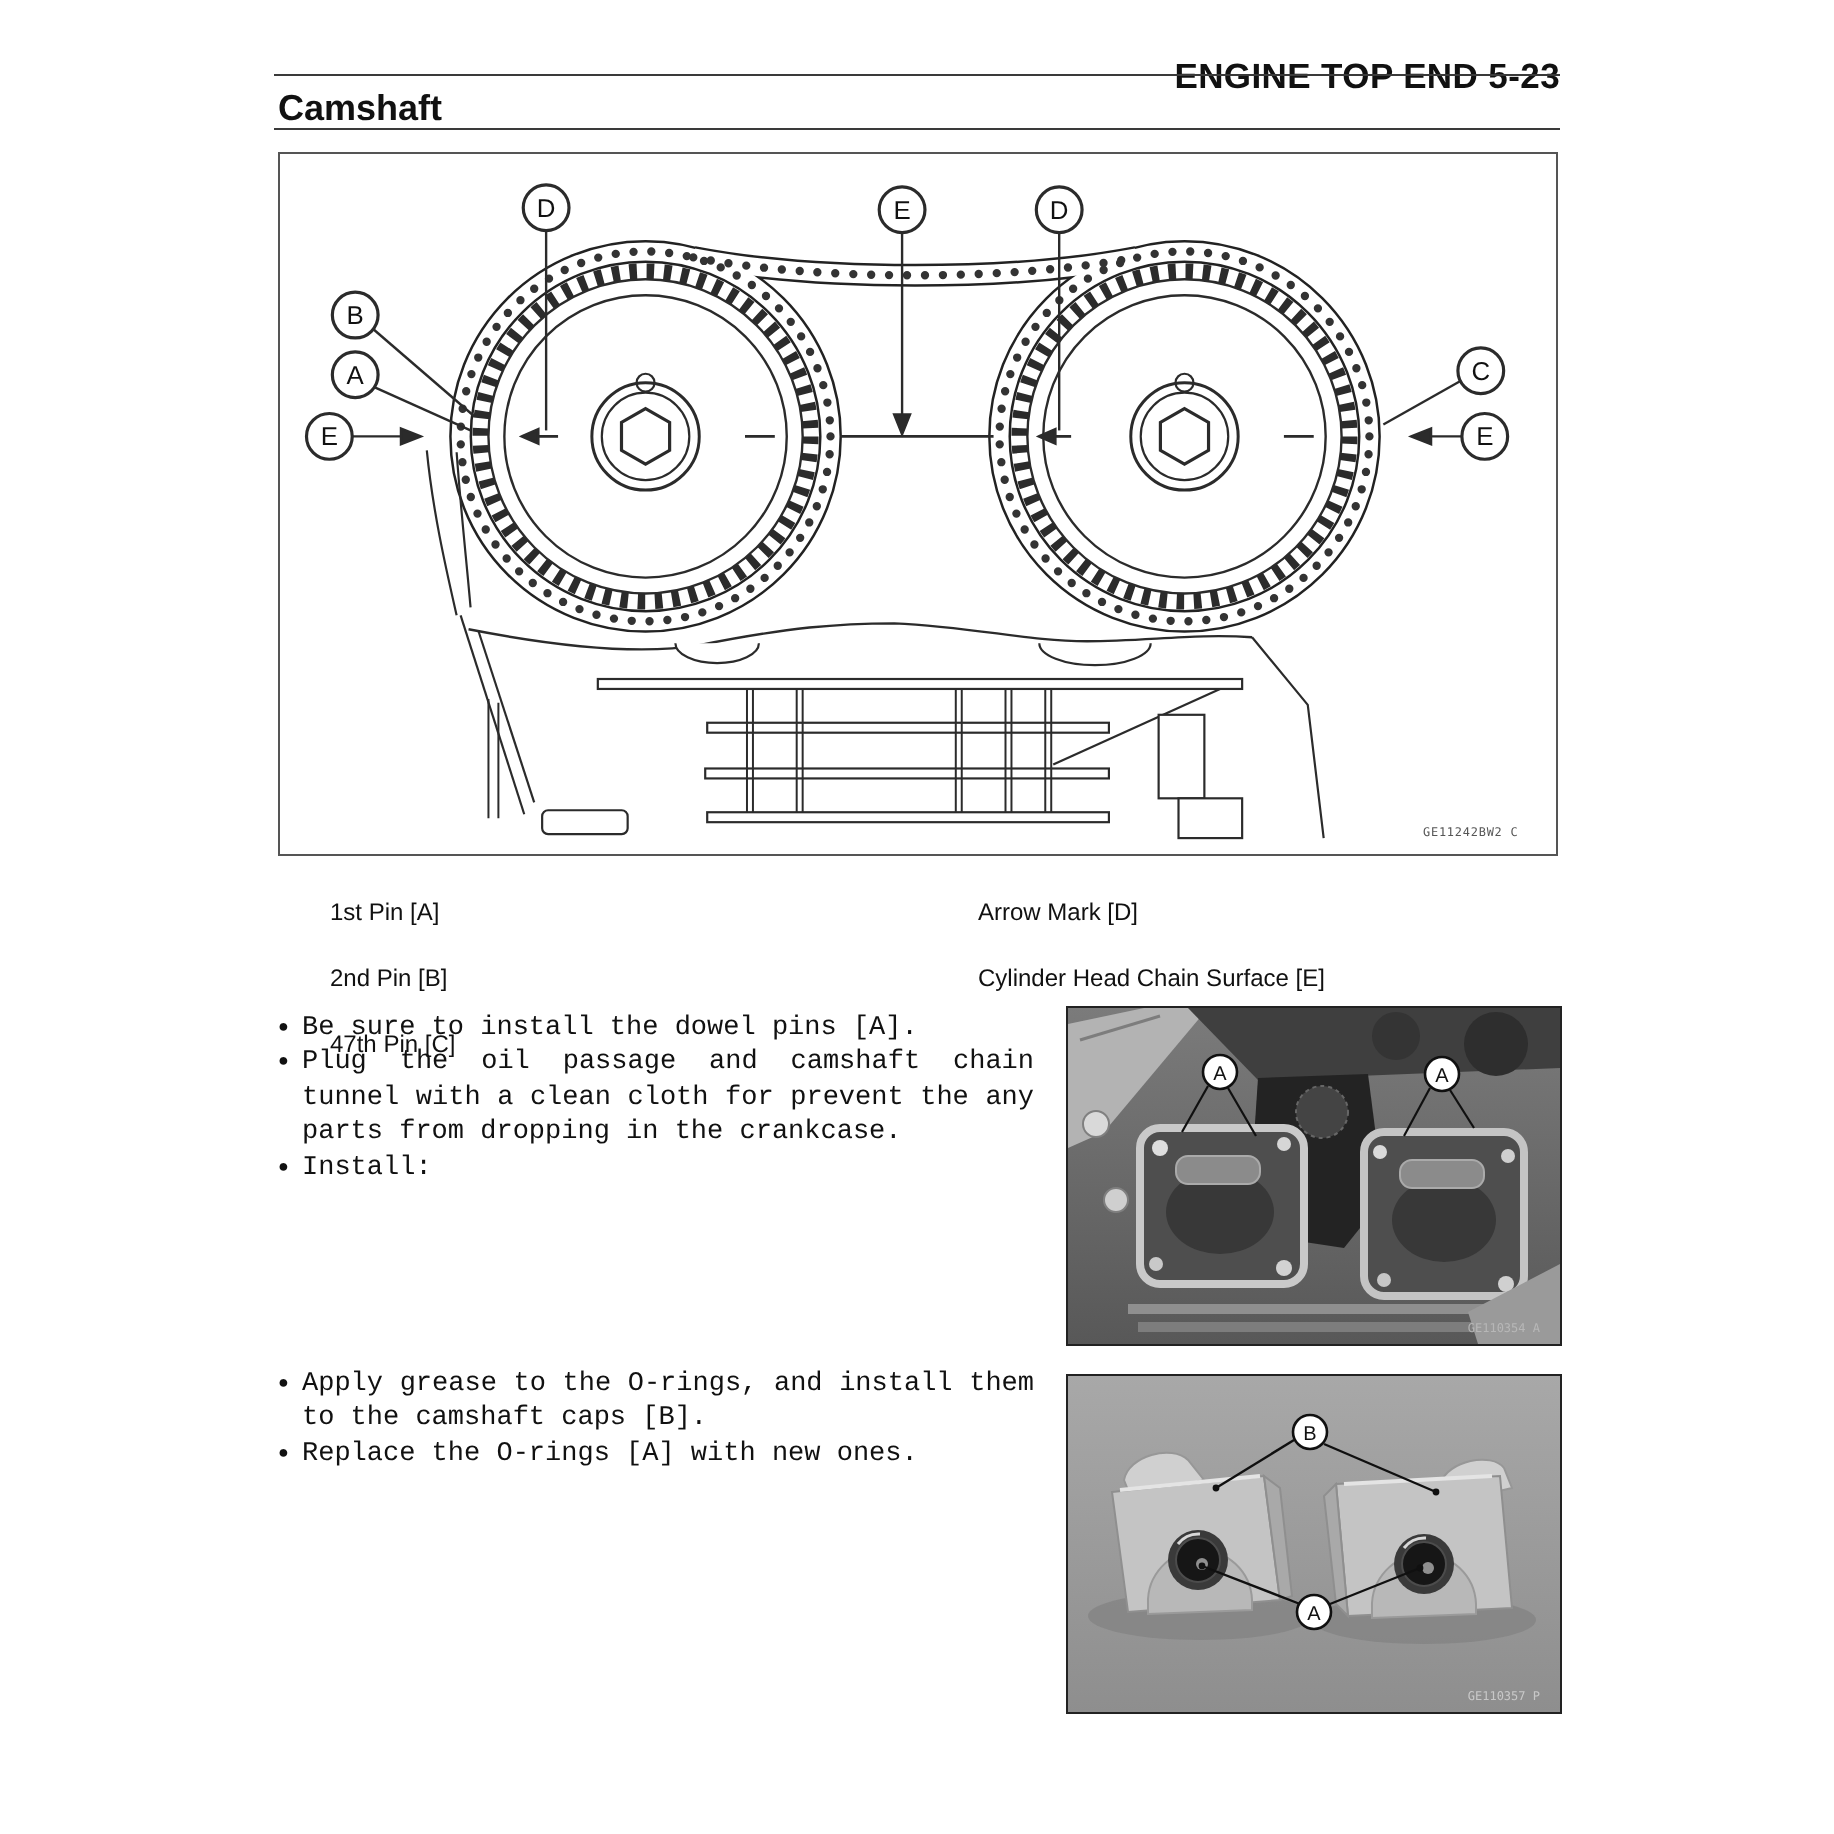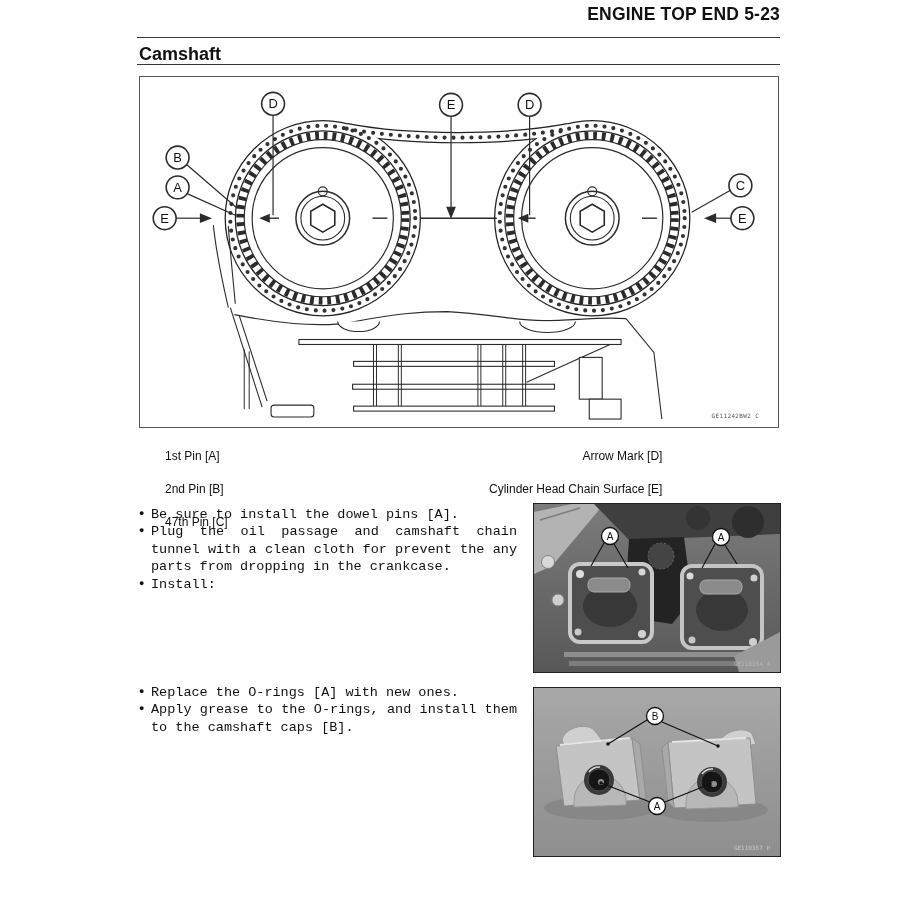--- a/index.html
+++ b/index.html
@@ -1,30 +1,30 @@
 <!DOCTYPE html>
 <html><head>
 <meta charset="utf-8">
 <style>
   html,body{margin:0;padding:0;background:#ffffff;}
   body{width:917px;height:917px;position:relative;font-family:"Liberation Sans",sans-serif;color:#111;}
   .abs{position:absolute;}
   
-  .page-header{left:137px;top:4px;width:643px;text-align:right;font-size:17.5px;font-weight:bold;letter-spacing:.2px;}
+  .page-header{left:137px;top:28px;width:643px;text-align:right;font-size:17.5px;font-weight:bold;letter-spacing:.2px;}
   .rule{left:137px;width:643px;height:0;border-top:1.6px solid #3a3a3a;}
   .rule.r1{top:37px;}
   .rule.r2{top:64px;}
   .section-title{left:139px;top:44px;font-size:18px;font-weight:bold;}
   
   .diagram-box{left:139px;top:76px;width:640px;height:352px;border:1.5px solid #555;box-sizing:border-box;background:#fff;}
   .diagram-box svg{display:block;width:100%;height:100%;}
   
   .legend{font-size:12px;line-height:16.6px;white-space:pre-line;}
   .legend.lft{left:165px;top:431px;}
-  .legend.rgt{left:489px;top:431px;text-align:right;}
+  .legend.rgt{left:489px;top:431px;}
   
   .instr{left:139px;width:378px;font-size:13.5px;line-height:17.4px;font-family:Liberation Mono, monospace;}
   .instr.top{top:506px;}
   .instr.bottom{top:684px;}
   .bullet-item{position:relative;padding-left:12px;text-align:justify;}
   .bullet-item::before{content:"\25CF";position:absolute;left:0;top:0;font-size:9px;line-height:17.4px;}
   .sub-item{padding-left:23px;text-align:justify;}
   
   .photo{left:533px;width:246px;height:168px;border:1px solid #222;box-sizing:content-box;overflow:hidden;}
   .photo.p1{top:503px;}
@@ -166,22 +166,22 @@
   <div>Cylinder Head Chain Surface [E]</div>
 </div>
 
 <div class="abs instr top">
   <div class="bullet-item">Be sure to install the dowel pins [A].</div>
   <div class="bullet-item">Plug the oil passage and camshaft chain tunnel with a clean cloth for prevent the any parts from dropping in the crankcase.</div>
   <div class="bullet-item">Install:</div>
 </div>
 
 <div class="abs instr bottom">
+  <div class="bullet-item">Apply grease to the O-rings, and install them to the camshaft caps [B].</div>
   <div class="bullet-item">Replace the O-rings [A] with new ones.</div>
-  <div class="bullet-item">Apply grease to the O-rings, and install them to the camshaft caps [B].</div>
 </div>
 
 <div class="abs photo p1">
   <svg viewBox="0 0 246 168">
     <defs>
       <linearGradient id="pg1" x1="0" y1="0" x2="0" y2="1">
         <stop offset="0" stop-color="#7b7b7b"></stop>
           <stop offset="1" stop-color="#585858"></stop>
       </linearGradient>
     </defs>

